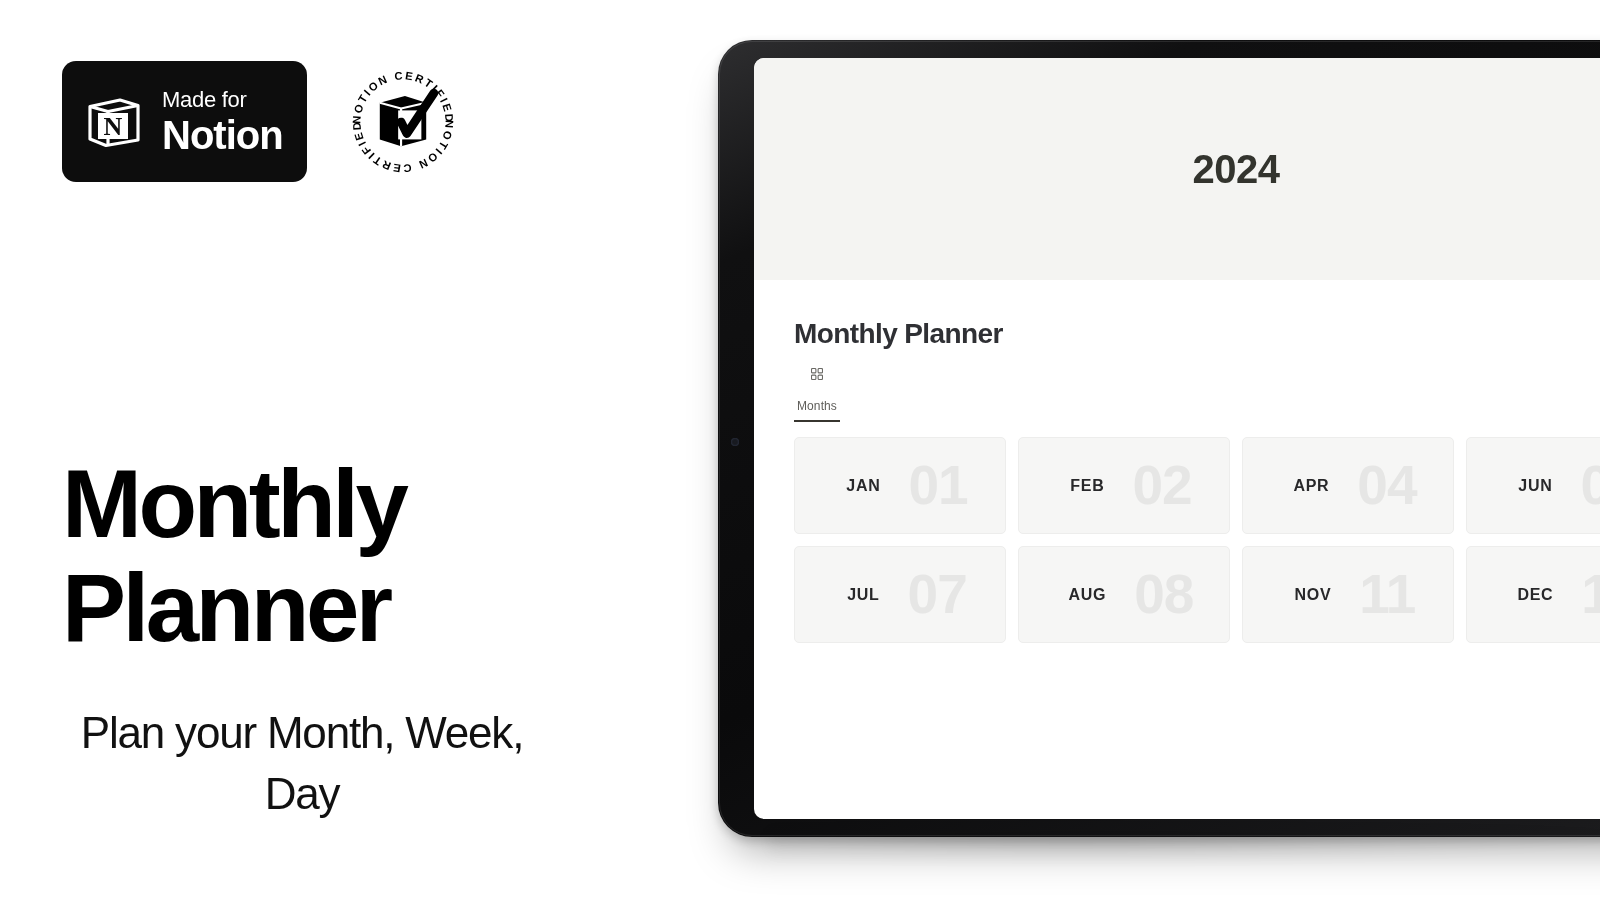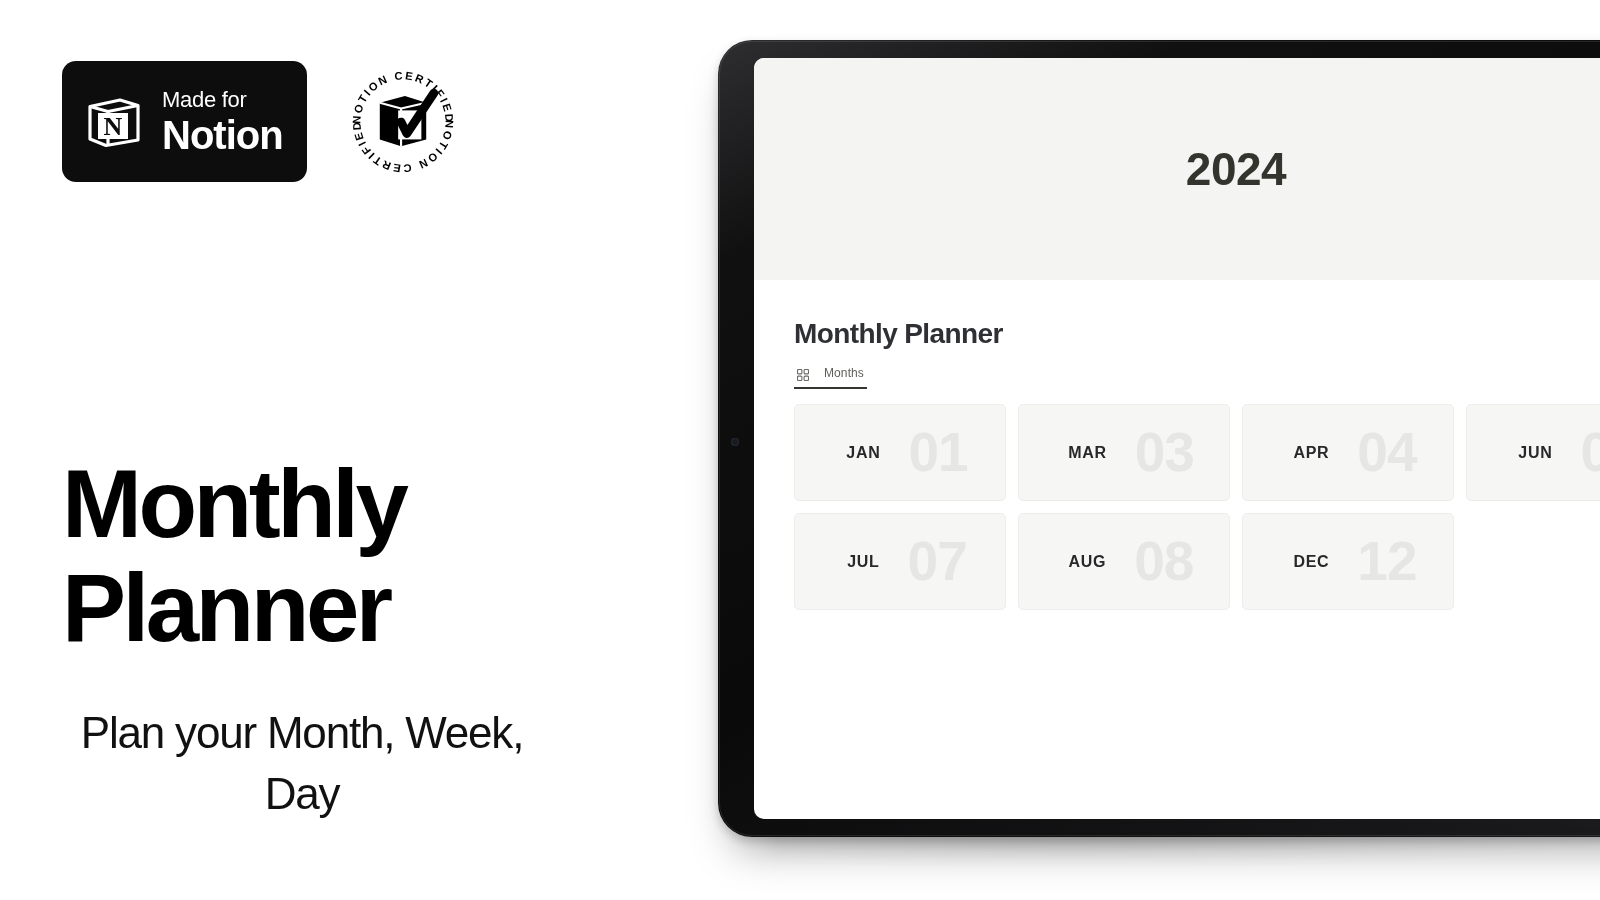--- a/index.html
+++ b/index.html
@@ -73,35 +73,36 @@
     overflow:hidden;
   }
 
   
   .cover {
     height:222px; background:#f4f4f2;
     display:flex; align-items:center; justify-content:center;
     position:relative;
   }
   .cover-year {
-    font-size:46px; font-weight:700; color:#33342e;
+    font-size:40px; font-weight:700; color:#33342e;
     letter-spacing:-0.5px;
     margin-right:-40px;
   }
   .page-body { padding:38px 0 0 40px; background:#ffffff; }
   .page-title {
     font-size:28px; font-weight:700; color:#2f3034;
     letter-spacing:-0.6px; margin-bottom:16px;
   }
 
   .db-tabs { display:flex; align-items:flex-end; margin-bottom:15px; }
   .db-tab {
-    display:flex; align-items:center; gap:15px;
+    display:flex; align-items:center; gap:21px;
     padding:0 3px 7px 3px;
     border-bottom:2px solid #37352f;
+    flex-direction:column;
   }
   .db-tab-label { font-size:12px; font-weight:500; color:#5f5e5a; letter-spacing:0.1px; }
   .grid-icon { width:12px; height:12px; display:block; }
 
   .months-grid {
     display:grid;
     grid-template-columns:repeat(4, 212px);
     gap:12px;
   }
   .month-card {
@@ -206,41 +207,45 @@
             <span class="db-tab-label">Months</span>
           </div>
         </div>
 
         <div class="months-grid">
           <div class="month-card">
             <span class="month-abbr">JAN</span>
             <span class="month-num">01</span>
           </div>
           <div class="month-card">
-            <span class="month-abbr">MAR</span>
-            <span class="month-num">03</span>
+            <span class="month-abbr">FEB</span>
+            <span class="month-num">02</span>
           </div>
           <div class="month-card">
             <span class="month-abbr">APR</span>
             <span class="month-num">04</span>
           </div>
 
           <div class="month-card">
             <span class="month-abbr">JUN</span>
             <span class="month-num">06</span>
           </div>
           <div class="month-card">
             <span class="month-abbr">JUL</span>
             <span class="month-num">07</span>
           </div>
           <div class="month-card">
             <span class="month-abbr">AUG</span>
             <span class="month-num">08</span>
           </div>
 
+          <div class="month-card">
+            <span class="month-abbr">NOV</span>
+            <span class="month-num">11</span>
+          </div>
           <div class="month-card">
             <span class="month-abbr">DEC</span>
             <span class="month-num">12</span>
           </div>
         </div>
       </div>
     </div>
   </div>
 
   <div class="floor-shadow"></div>

